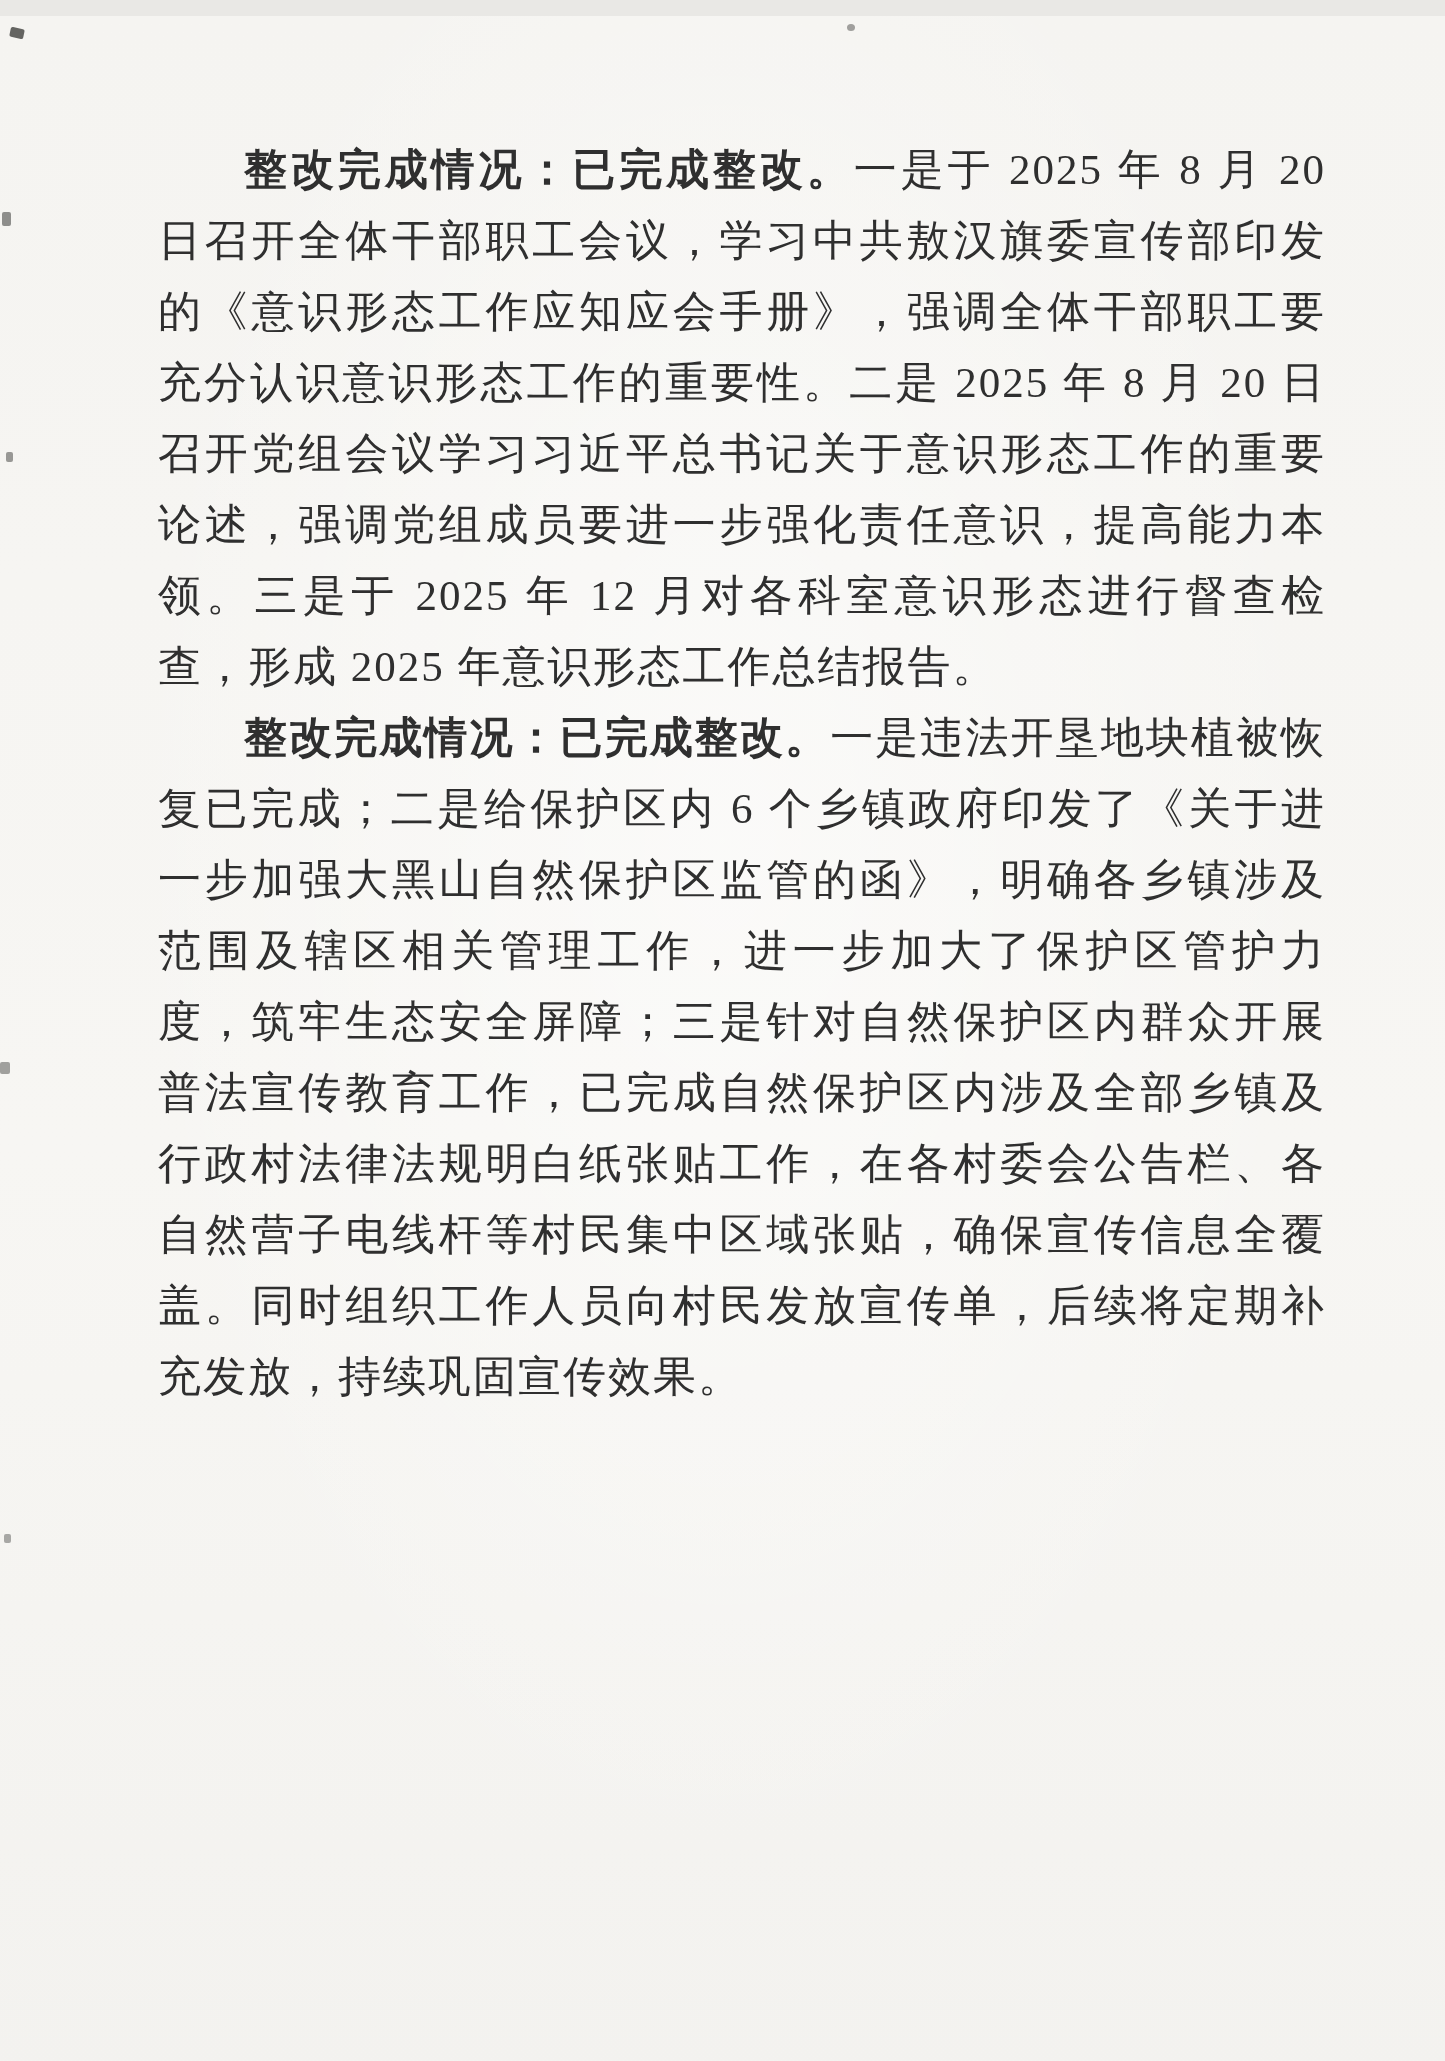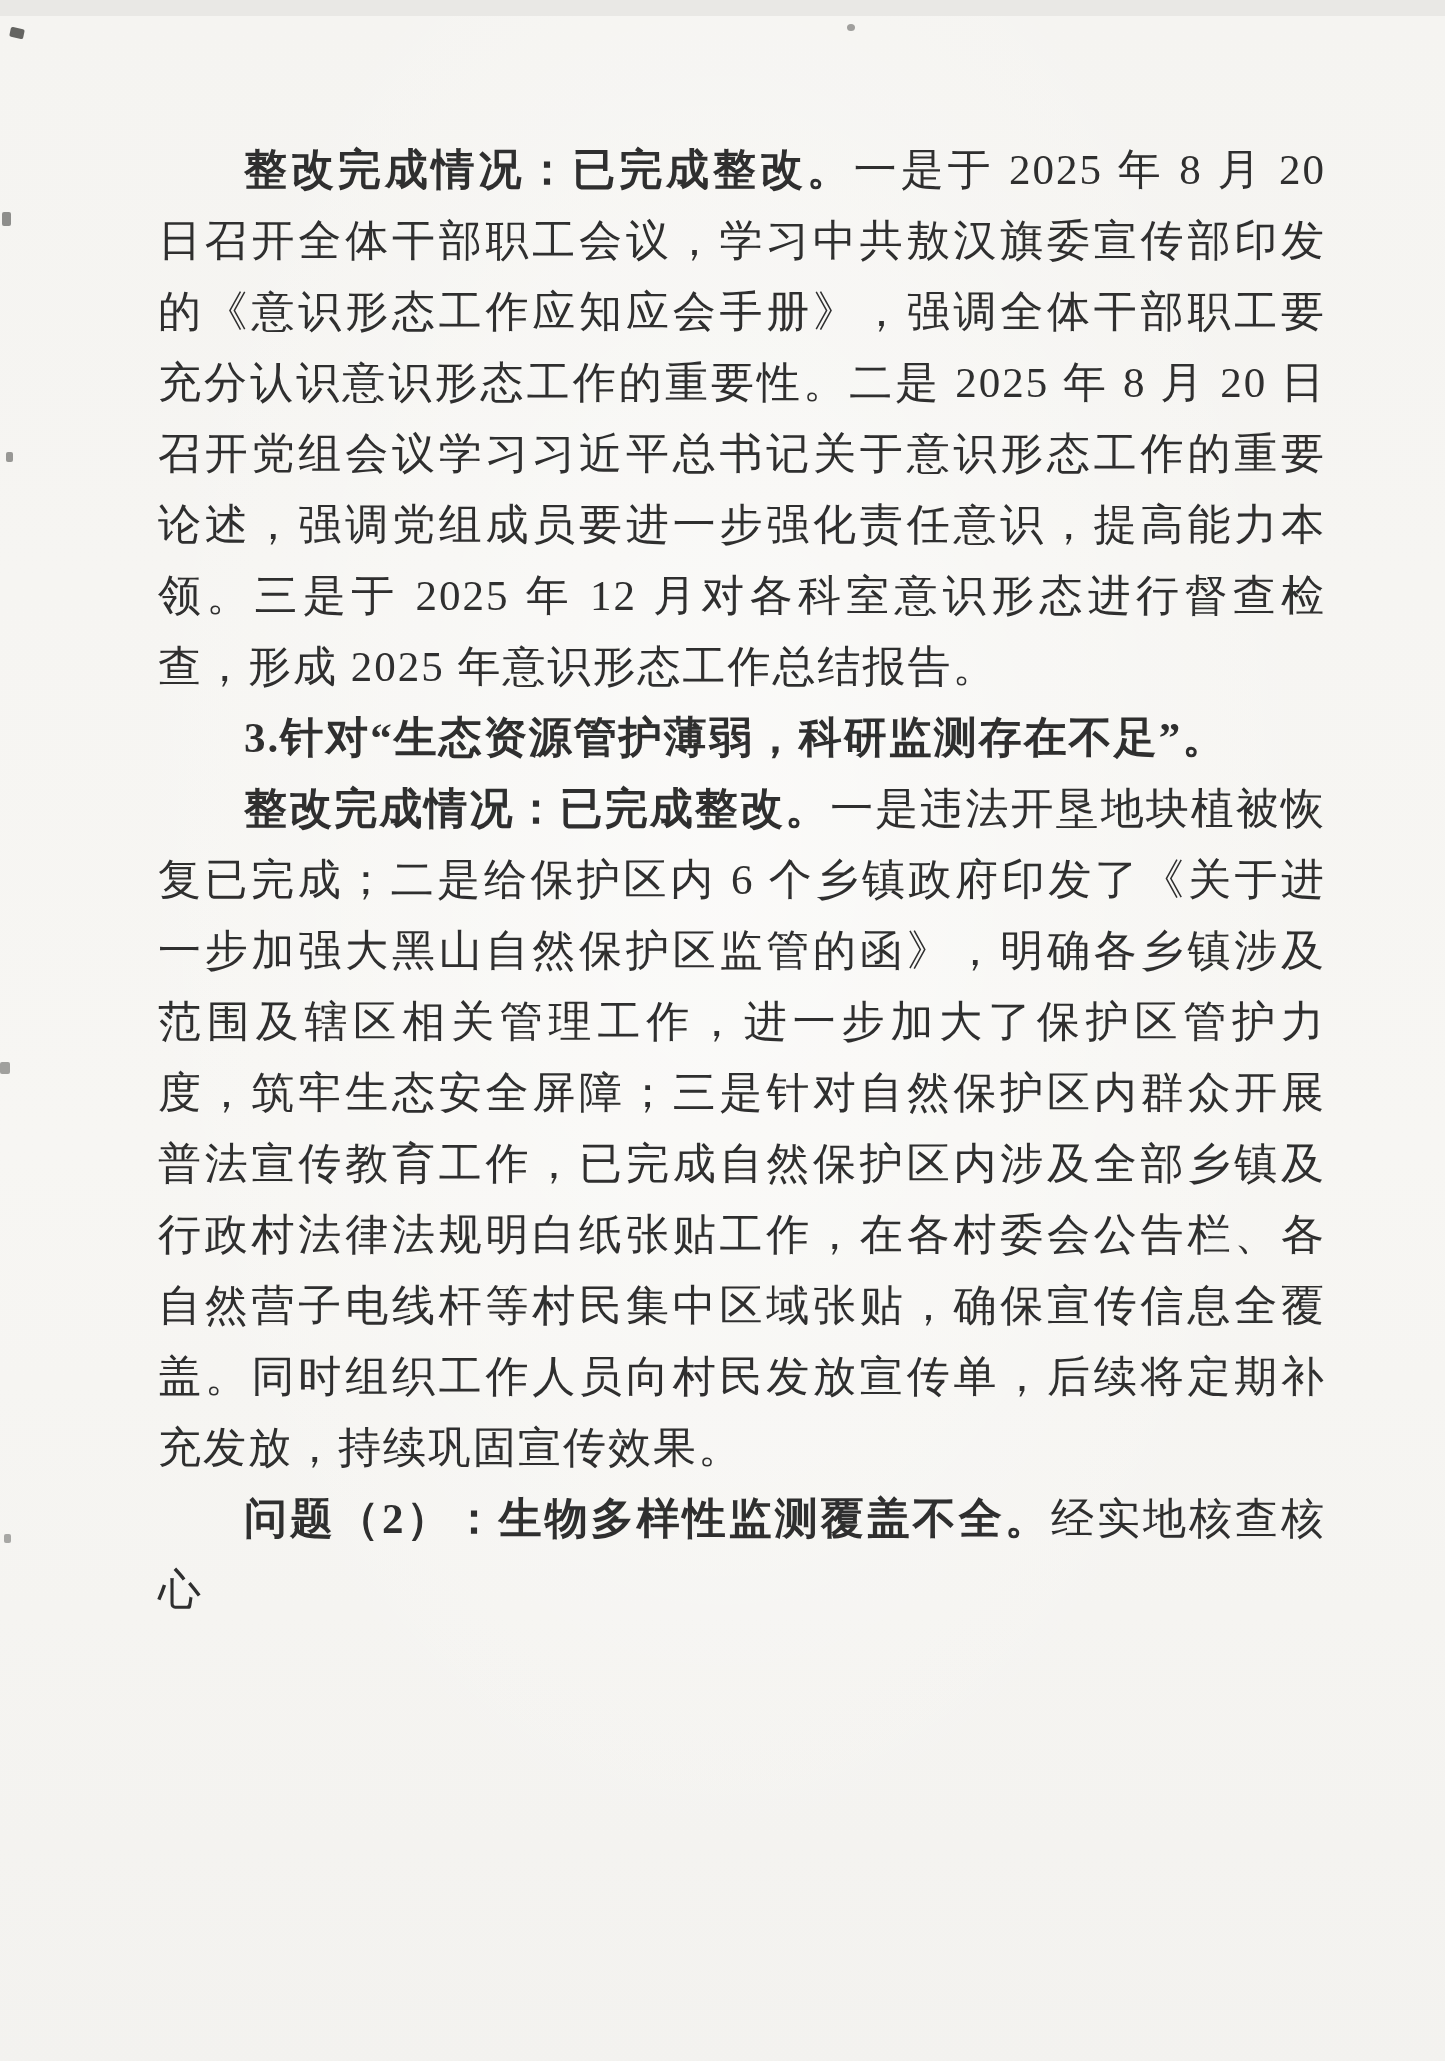--- a/index.html
+++ b/index.html
@@ -53,17 +53,15 @@
 
 <div class="page">
   <div class="speck s1"></div>
   <div class="speck s2"></div>
   <div class="speck s3"></div>
   <div class="speck s4"></div>
   <div class="speck s5"></div>
   <div class="speck s6"></div>
   <div class="content" id="doc-body">
       <p><span class="run bold">整改完成情况：已完成整改。</span><span class="run">一是于 2025 年 8 月 20 日召开全体干部职工会议，学习中共敖汉旗委宣传部印发的《意识形态工作应知应会手册》，强调全体干部职工要充分认识意识形态工作的重要性。二是 2025 年 8 月 20 日召开党组会议学习习近平总书记关于意识形态工作的重要论述，强调党组成员要进一步强化责任意识，提高能力本领。三是于 2025 年 12 月对各科室意识形态进行督查检查，形成 2025 年意识形态工作总结报告。</span></p>
-      <p><span class="run bold">3.针对“生态资源管护薄弱，科研监测存在不足”。</span></p>
       <p><span class="run bold">整改完成情况：已完成整改。</span><span class="run">一是违法开垦地块植被恢复已完成；二是给保护区内 6 个乡镇政府印发了《关于进一步加强大黑山自然保护区监管的函》，明确各乡镇涉及范围及辖区相关管理工作，进一步加大了保护区管护力度，筑牢生态安全屏障；三是针对自然保护区内群众开展普法宣传教育工作，已完成自然保护区内涉及全部乡镇及行政村法律法规明白纸张贴工作，在各村委会公告栏、各自然营子电线杆等村民集中区域张贴，确保宣传信息全覆盖。同时组织工作人员向村民发放宣传单，后续将定期补充发放，持续巩固宣传效果。</span></p>
-      <p><span class="run bold">问题（2）：生物多样性监测覆盖不全。</span><span class="run">经实地核查核心</span></p>
     </div>
 </div>
 
 </body></html>

